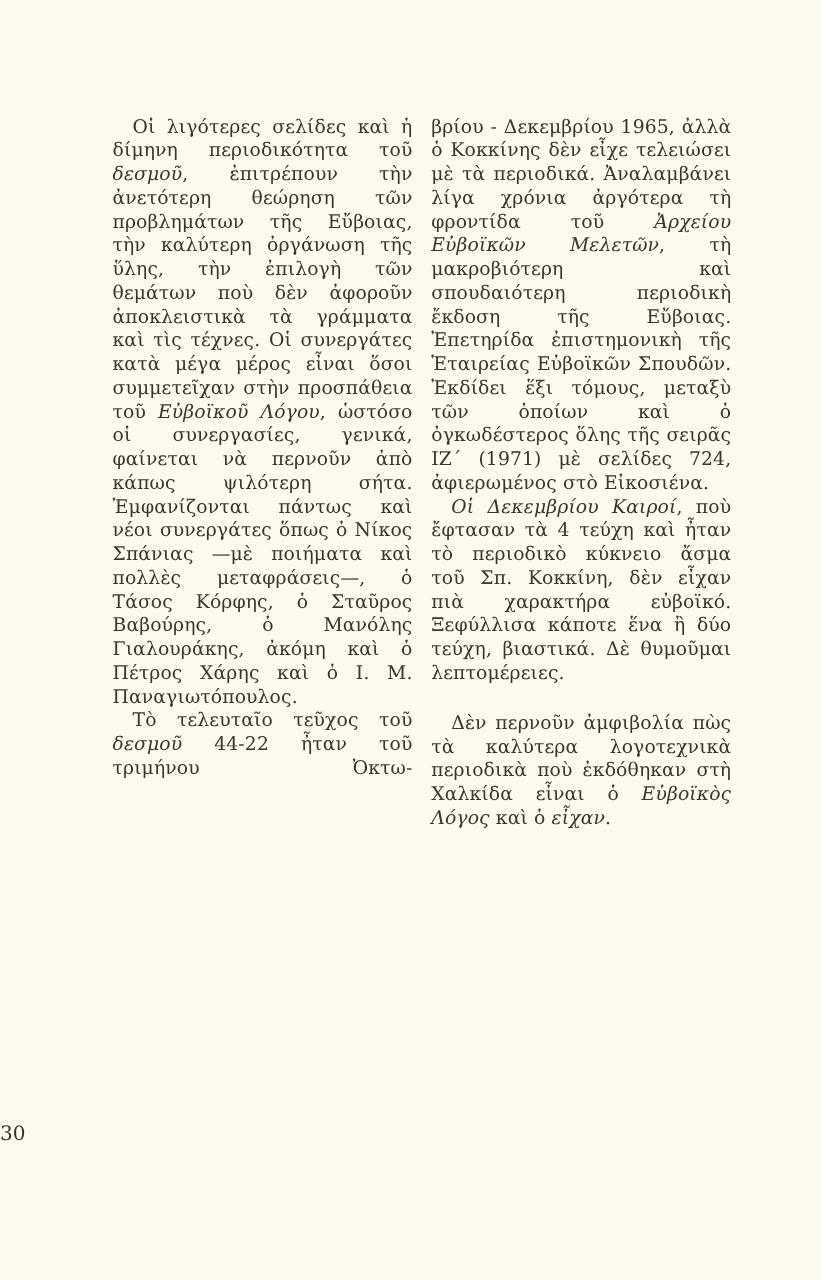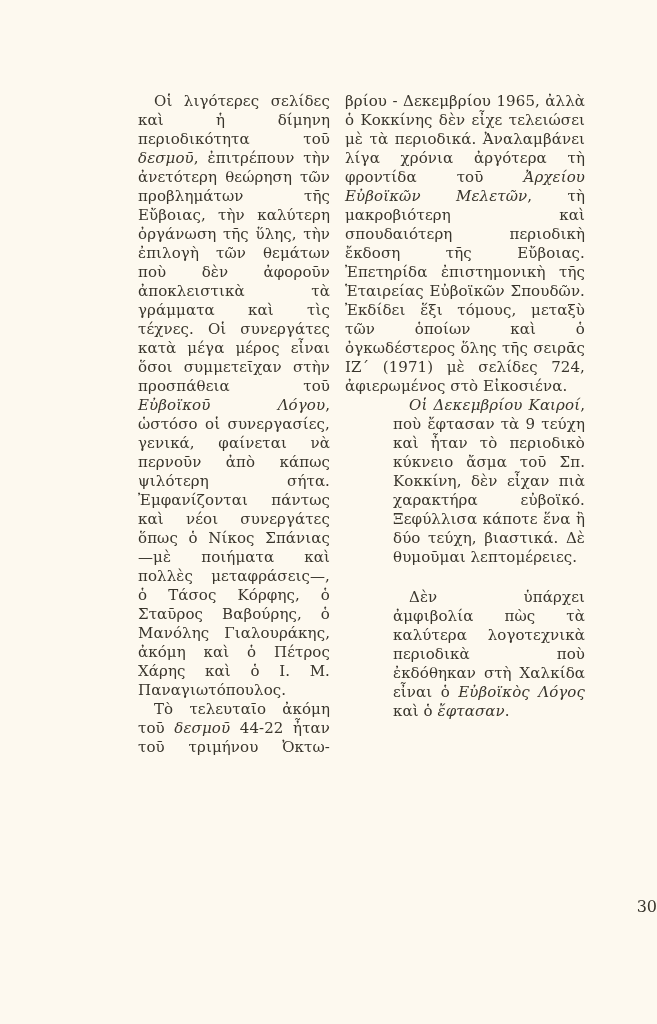--- a/index.html
+++ b/index.html
@@ -18,52 +18,52 @@
     display: flex; gap: 15px;
   }
   .column {
     width: 240px;
     font-size: 15px;
     line-height: 19px;
     text-align: justify;
     letter-spacing: 0.1px;
   }
   .column p { margin: 0; }
-  p.indent { text-indent: 16px; margin-left: 48px; }
+  p.indent { text-indent: 16px; }
   p.space-before { margin-top: 21px; }
   p.continues { text-align-last: justify; }
   .footer-note {
     position: absolute; left: 104px; top: 736px;
     width: 472px;
     font-size: 19px;
     line-height: 28.5px;
     text-align: justify;
   }
   .footer-note p { margin: 0; }
   .page-number {
     position: absolute; left: 0; top: 897px;
     width: 657px;
-    text-align: right;
+    text-align: left;
     font-size: 16px;
   }
   i { }
 </style>
 </head>
 <body style="background: rgb(253, 249, 239); color: rgb(57, 53, 44);">
 
 <div class="page">
 
   <div class="columns">
     <div class="column" id="col-left">
         <p class="indent"><span>Οἱ λιγότερες σελίδες καὶ ἡ δίμηνη περιοδικότητα τοῦ </span><i>δεσμοῦ</i><span>, ἐπιτρέπουν τὴν ἀνετότερη θεώρηση τῶν προβλημάτων τῆς Εὔβοιας, τὴν καλύτερη ὀργάνωση τῆς ὕλης, τὴν ἐπιλογὴ τῶν θεμάτων ποὺ δὲν ἀφοροῦν ἀποκλειστικὰ τὰ γράμματα καὶ τὶς τέχνες. Οἱ συνεργάτες κατὰ μέγα μέρος εἶναι ὅσοι συμμετεῖχαν στὴν προσπάθεια τοῦ </span><i>Εὐβοϊκοῦ Λόγου</i><span>, ὡστόσο οἱ συνεργασίες, γενικά, φαίνεται νὰ περνοῦν ἀπὸ κάπως ψιλότερη σήτα. Ἐμφανίζονται πάντως καὶ νέοι συνεργάτες ὅπως ὁ Νίκος Σπάνιας —μὲ ποιήματα καὶ πολλὲς μεταφράσεις—, ὁ Τάσος Κόρφης, ὁ Σταῦρος Βαβούρης, ὁ Μανόλης Γιαλουράκης, ἀκόμη καὶ ὁ Πέτρος Χάρης καὶ ὁ Ι. Μ. Παναγιωτόπουλος.</span></p>
-        <p class="indent  continues"><span>Τὸ τελευταῖο ἀκόμη τοῦ </span><i>δεσμοῦ</i><span> 44-22 ἦταν τοῦ τριμήνου Ὀκτω-</span></p>
+        <p class="indent  continues"><span>Τὸ τελευταῖο τεῦχος τοῦ </span><i>δεσμοῦ</i><span> 44-22 ἦταν τοῦ τριμήνου Ὀκτω-</span></p>
       </div>
     <div class="column" id="col-right">
         <p class=""><span>βρίου - Δεκεμβρίου 1965, ἀλλὰ ὁ Κοκκίνης δὲν εἶχε τελειώσει μὲ τὰ περιοδικά. Ἀναλαμβάνει λίγα χρόνια ἀργότερα τὴ φροντίδα τοῦ </span><i>Ἀρχείου Εὐβοϊκῶν Μελετῶν</i><span>, τὴ μακροβιότερη καὶ σπουδαιότερη περιοδικὴ ἔκδοση τῆς Εὔβοιας. Ἐπετηρίδα ἐπιστημονικὴ τῆς Ἑταιρείας Εὐβοϊκῶν Σπουδῶν. Ἐκδίδει ἕξι τόμους, μεταξὺ τῶν ὁποίων καὶ ὁ ὀγκωδέστερος ὅλης τῆς σειρᾶς ΙΖ΄ (1971) μὲ σελίδες 724, ἀφιερωμένος στὸ Εἰκοσιένα.</span></p>
-        <p class="indent"><i>Οἱ Δεκεμβρίου Καιροί</i><span>, ποὺ ἔφτασαν τὰ 9 τεύχη καὶ ἦταν τὸ περιοδικὸ κύκνειο ἄσμα τοῦ Σπ. Κοκκίνη, δὲν εἶχαν πιὰ χαρακτήρα εὐβοϊκό. Ξεφύλλισα κάποτε ἕνα ἢ δύο τεύχη, βιαστικά. Δὲ θυμοῦμαι λεπτομέρειες.</span></p>
-        <p class="indent space-before"><span>Δὲν ὑπάρχει ἀμφιβολία πὼς τὰ καλύτερα λογοτεχνικὰ περιοδικὰ ποὺ ἐκδόθηκαν στὴ Χαλκίδα εἶναι ὁ </span><i>Εὐβοϊκὸς Λόγος</i><span> καὶ ὁ </span><i>ἔφτασαν</i><span>.</span></p>
+        <p class="indent"><i>Οἱ Δεκεμβρίου Καιροί</i><span>, ποὺ ἔφτασαν τὰ 4 τεύχη καὶ ἦταν τὸ περιοδικὸ κύκνειο ἄσμα τοῦ Σπ. Κοκκίνη, δὲν εἶχαν πιὰ χαρακτήρα εὐβοϊκό. Ξεφύλλισα κάποτε ἕνα ἢ δύο τεύχη, βιαστικά. Δὲ θυμοῦμαι λεπτομέρειες.</span></p>
+        <p class="indent space-before"><span>Δὲν περνοῦν ἀμφιβολία πὼς τὰ καλύτερα λογοτεχνικὰ περιοδικὰ ποὺ ἐκδόθηκαν στὴ Χαλκίδα εἶναι ὁ </span><i>Εὐβοϊκὸς Λόγος</i><span> καὶ ὁ </span><i>εἶχαν</i><span>.</span></p>
       </div>
   </div>
 
 
   <div class="page-number">30</div>
 
 </div>
 
 </body></html>

